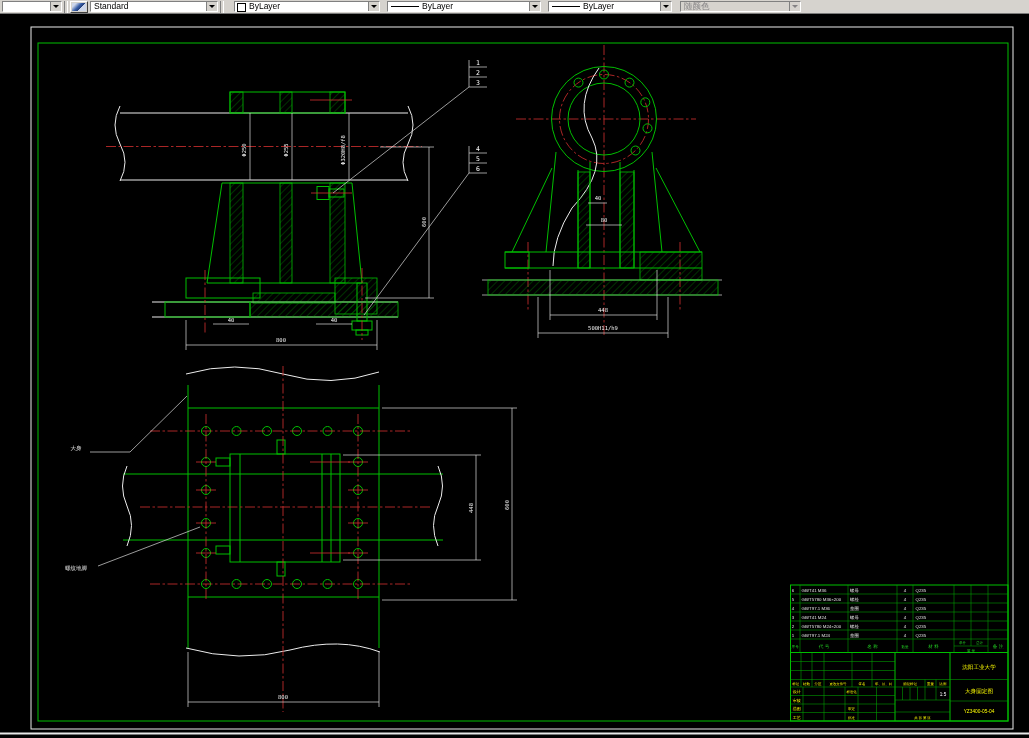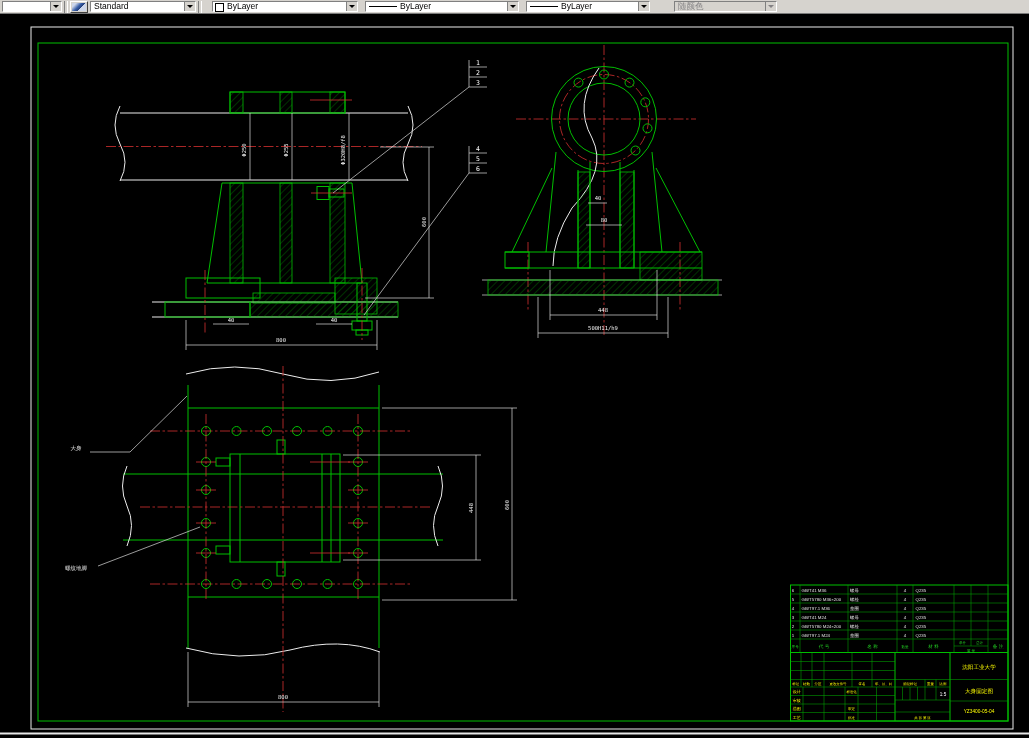--- a/index.html
+++ b/index.html
@@ -56,21 +56,21 @@
     <div class="combo" style="width:60px">
       <span class="cv"></span>
       <span class="ca">
           <i></i>
         </span>
     </div>
     <div class="tsep"></div>
     <div class="toolbtn">
       <span class="glyph"></span>
     </div>
-    <div class="combo" style="width:106px">
+    <div class="combo" style="width:128px">
       <span class="cv">Standard</span>
       <span class="ca">
           <i></i>
         </span>
     </div>
     <div class="tsep"></div>
     <div class="combo" style="width:146px;margin-left:8px">
       <span class="swatch"></span>
       <span class="cv">ByLayer</span>
       <span class="ca">
@@ -84,21 +84,21 @@
           <i></i>
         </span>
     </div>
     <div class="combo" style="width:124px;margin-left:7px">
       <span class="ltglyph"></span>
       <span class="cv">ByLayer</span>
       <span class="ca">
           <i></i>
         </span>
     </div>
-    <div class="combo disabled" style="width:103px;margin-left:24px">
+    <div class="combo disabled" style="width:121px;margin-left:8px">
       <span class="cv">随颜色</span>
       <span class="ca">
           <i></i>
         </span>
     </div>
   </div>
 
   <div class="canvas">
   <svg width="1029" height="724" viewBox="0 14 1029 724">
     <defs>

